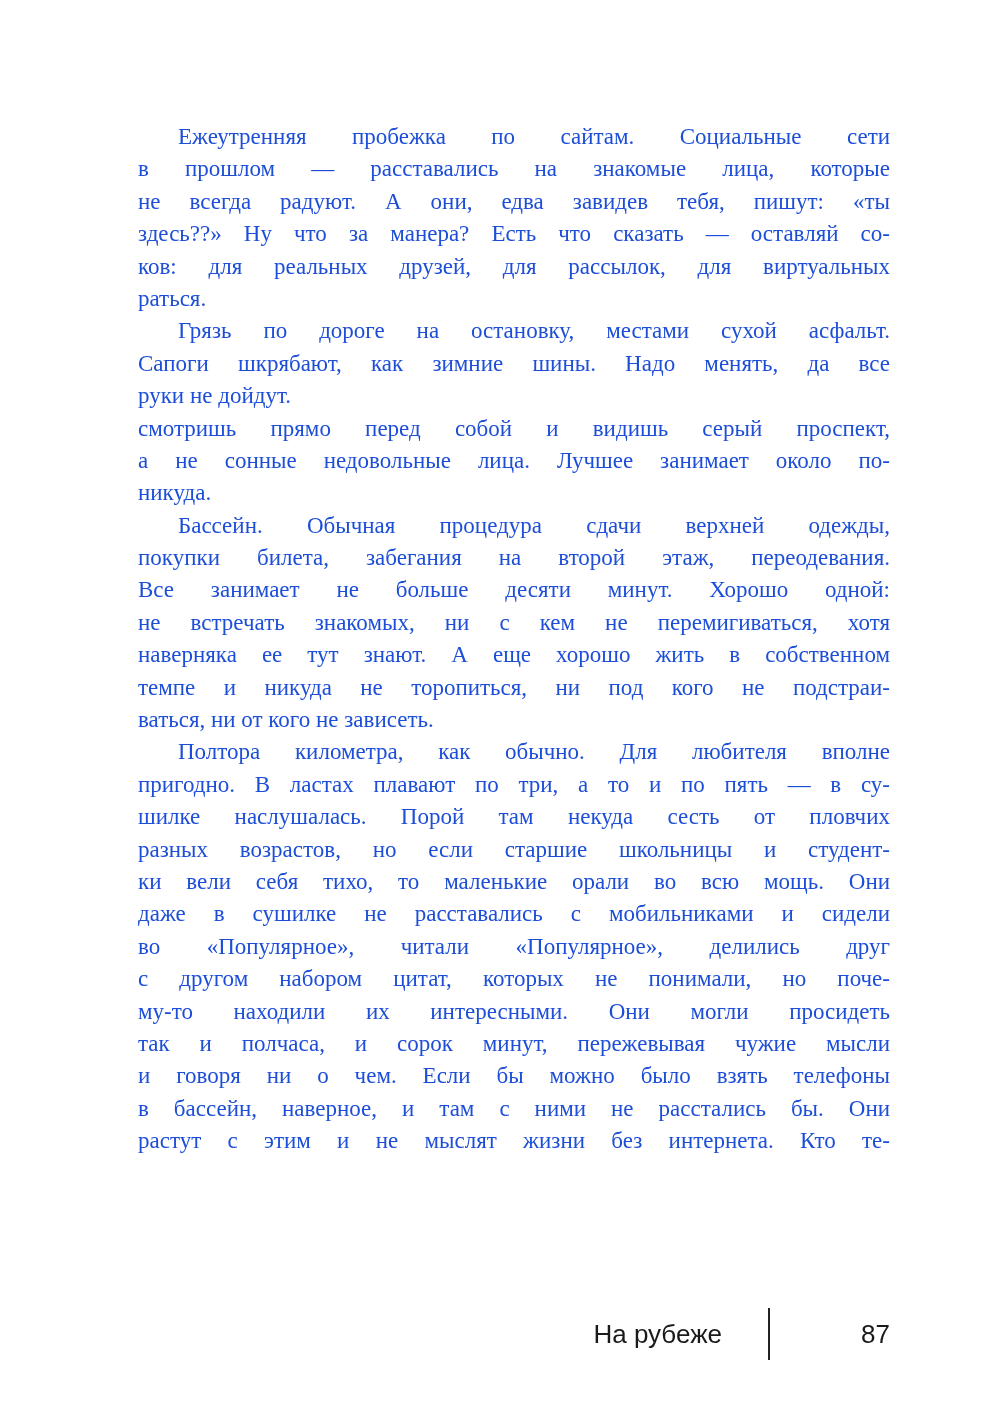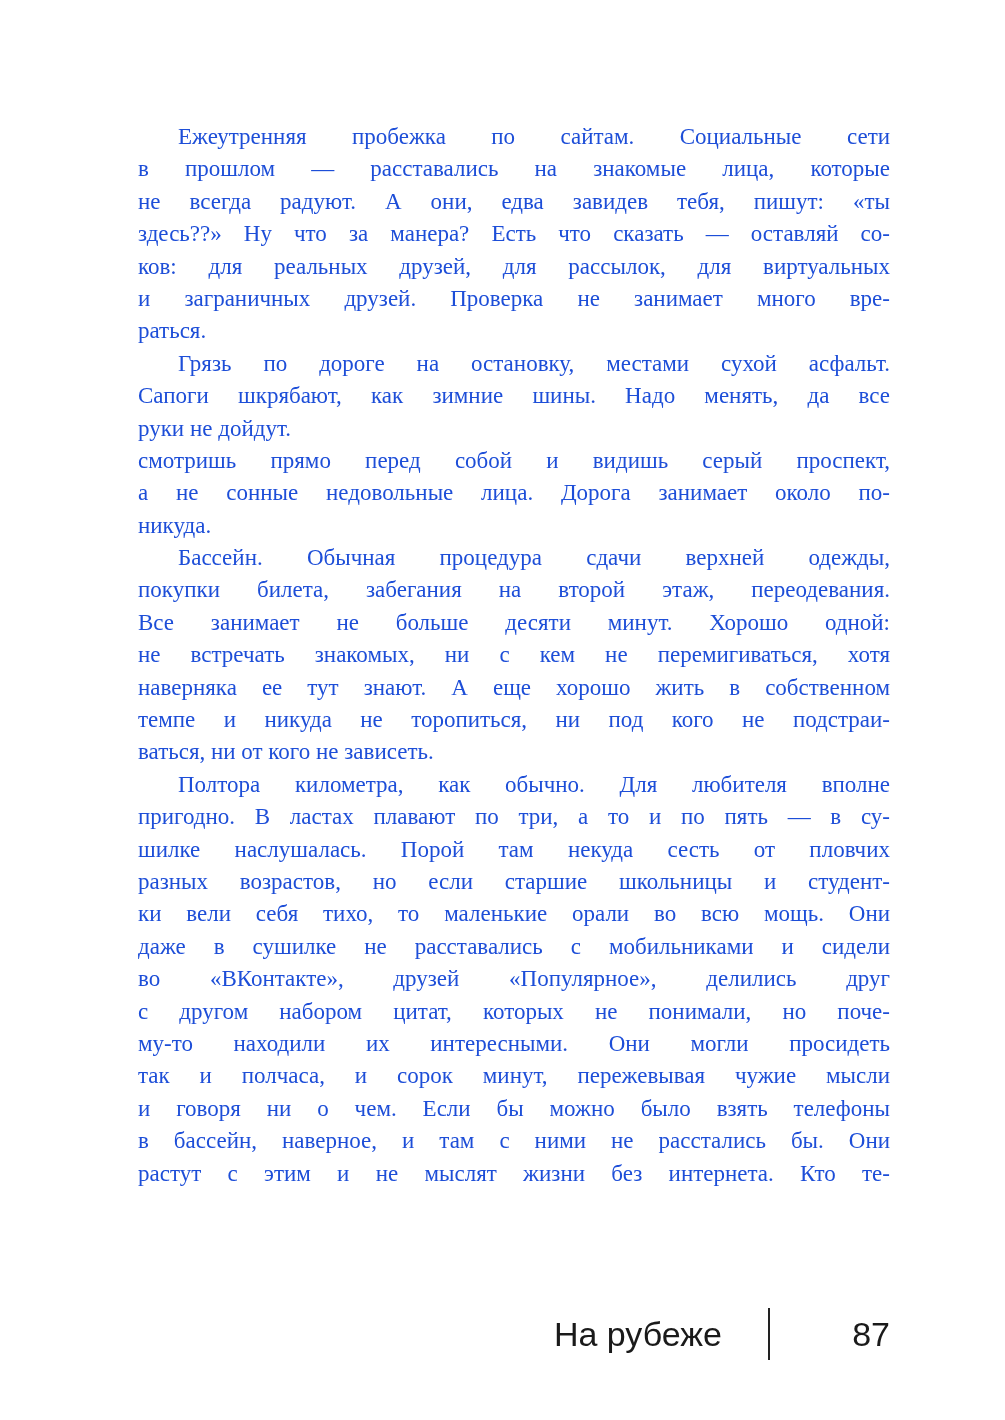--- a/index.html
+++ b/index.html
@@ -38,21 +38,21 @@
   .footer {
     position: absolute;
     left: 138px;
     width: 752px;
     top: 1308px;
     height: 52px;
     display: flex;
     justify-content: flex-end;
     align-items: center;
     font-family: "Liberation Sans", "DejaVu Sans", sans-serif;
-    font-size: 34px;
+    font-size: 26px;
     color: #1a1a1a;
   }
   .running-title { margin-right: 46px; }
   .footer-rule {
     width: 2px;
     height: 52px;
     background: #222222;
     margin-right: 42px;
   }
   .page-number {
@@ -64,50 +64,49 @@
 <body>
 
 <div class="page">
   <main class="text-block">
       <div class="para">
         <div class="line first">Ежеутренняя пробежка по сайтам. Социальные сети</div>
         <div class="line">в прошлом — расставались на знакомые лица, которые</div>
         <div class="line">не всегда радуют. А они, едва завидев тебя, пишут: «ты</div>
         <div class="line">здесь??» Ну что за манера? Есть что сказать — оставляй со-</div>
         <div class="line">ков: для реальных друзей, для рассылок, для виртуальных</div>
-        <div class="line">и заграничных друзей. Проверка не занимает много вре-</div>
         <div class="line endline">раться.</div>
       </div>
       <div class="para">
         <div class="line first">Грязь по дороге на остановку, местами сухой асфальт.</div>
         <div class="line">Сапоги шкрябают, как зимние шины. Надо менять, да все</div>
         <div class="line endline">руки не дойдут.</div>
       </div>
       <div class="para">
         <div class="line">смотришь прямо перед собой и видишь серый проспект,</div>
-        <div class="line">а не сонные недовольные лица. Дорога занимает около по-</div>
+        <div class="line">а не сонные недовольные лица. Лучшее занимает около по-</div>
         <div class="line endline">никуда.</div>
       </div>
       <div class="para">
         <div class="line first">Бассейн. Обычная процедура сдачи верхней одежды,</div>
         <div class="line">покупки билета, забегания на второй этаж, переодевания.</div>
         <div class="line">Все занимает не больше десяти минут. Хорошо одной:</div>
         <div class="line">не встречать знакомых, ни с кем не перемигиваться, хотя</div>
         <div class="line">наверняка ее тут знают. А еще хорошо жить в собственном</div>
         <div class="line">темпе и никуда не торопиться, ни под кого не подстраи-</div>
         <div class="line endline">ваться, ни от кого не зависеть.</div>
       </div>
       <div class="para">
         <div class="line first">Полтора километра, как обычно. Для любителя вполне</div>
         <div class="line">пригодно. В ластах плавают по три, а то и по пять — в су-</div>
         <div class="line">шилке наслушалась. Порой там некуда сесть от пловчих</div>
         <div class="line">разных возрастов, но если старшие школьницы и студент-</div>
         <div class="line">ки вели себя тихо, то маленькие орали во всю мощь. Они</div>
         <div class="line">даже в сушилке не расставались с мобильниками и сидели</div>
-        <div class="line">во «ВКонтакте», друзей «Популярное», делились друг</div>
+        <div class="line">во «Популярное», читали «Популярное», делились друг</div>
         <div class="line">с другом набором цитат, которых не понимали, но поче-</div>
         <div class="line">му-то находили их интересными. Они могли просидеть</div>
         <div class="line">так и полчаса, и сорок минут, пережевывая чужие мысли</div>
         <div class="line">и говоря ни о чем. Если бы можно было взять телефоны</div>
         <div class="line">в бассейн, наверное, и там с ними не расстались бы. Они</div>
         <div class="line">растут с этим и не мыслят жизни без интернета. Кто те-</div>
       </div>
     </main>
   <footer class="footer">
     <span class="running-title">На рубеже</span>

